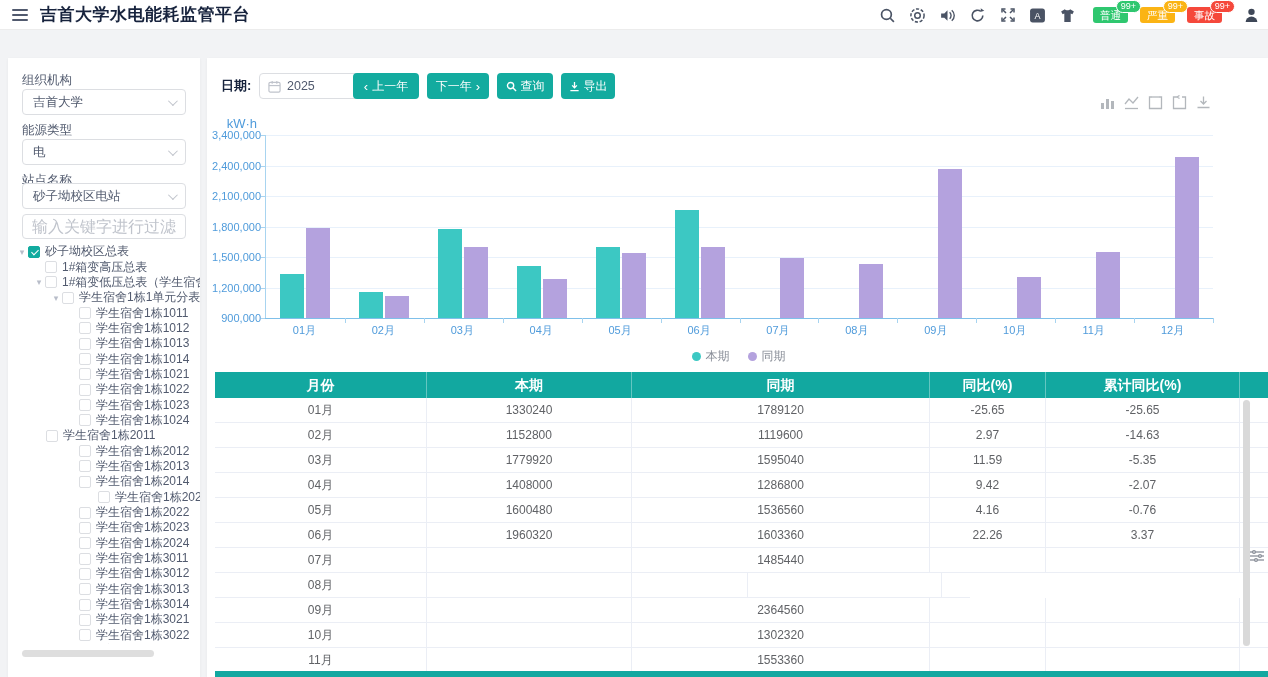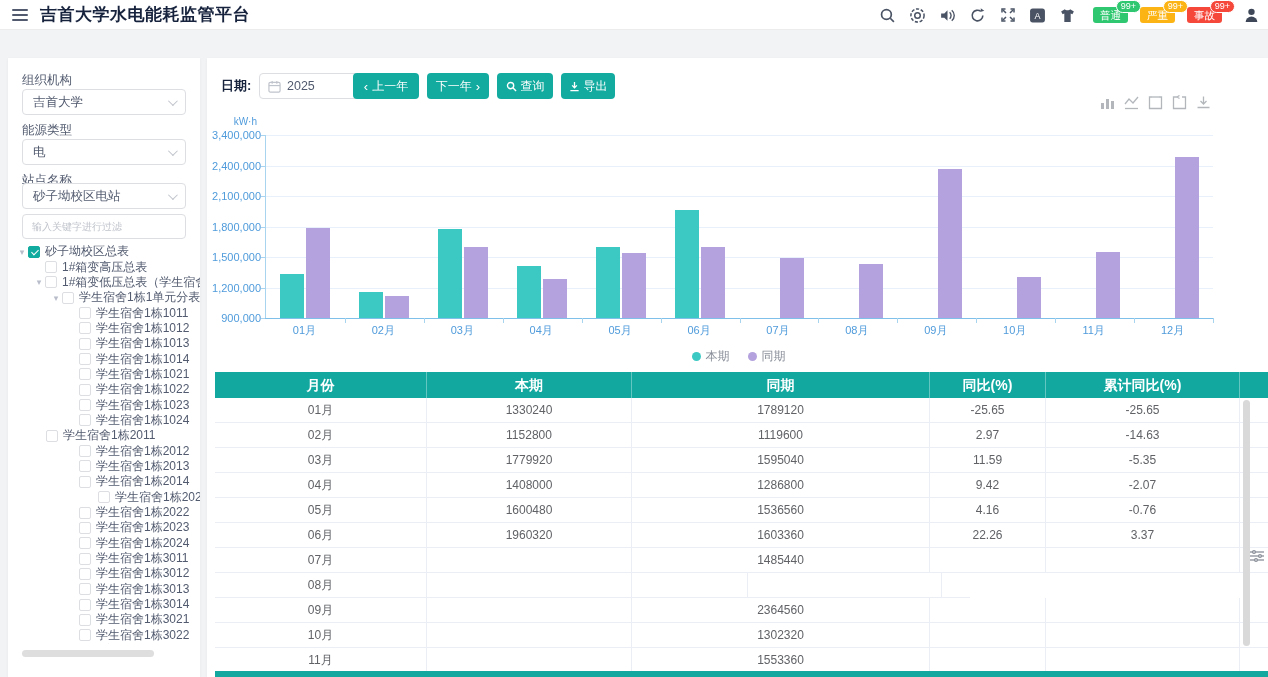--- a/index.html
+++ b/index.html
@@ -37,21 +37,21 @@
 
   
   .s-label { position:absolute; left:14px; font-size:12.5px; color:#515a6e; }
   .select { position:absolute; left:14px; width:164px; height:26px; border:1px solid #dcdee2;
     border-radius:4px; display:flex; align-items:center; padding:0 10px; font-size:12.5px;
     color:#515a6e; cursor:pointer; background:#fff; }
   .select .val { flex:1; white-space:nowrap; overflow:hidden; }
   .sel-caret { width:7px; height:7px; border-right:1.4px solid #c0c4cc; border-bottom:1.4px solid #c0c4cc;
     transform:rotate(45deg) translateY(-2px); }
   .filter { position:absolute; left:14px; top:156px; width:164px; height:25px; border:1px solid #dcdee2;
-    border-radius:4px; padding:0 9px; font-size:10px; color:#515a6e; outline:none;
+    border-radius:4px; padding:0 9px; font-size:16px; color:#515a6e; outline:none;
     font-family:"Liberation Sans","DejaVu Sans",sans-serif; }
   .filter::placeholder { color:#c0c4cc; }
   #tree { position:absolute; left:0; top:186px; width:192px; height:400px; overflow:hidden; }
   .tree-row { display:flex; align-items:center; height:15.35px; font-size:12px; color:#515a6e;
     white-space:nowrap; cursor:pointer; }
   .caret { width:12px; font-size:9px; color:#b8bdc9; text-align:center; flex:none; }
   .cb { width:12px; height:12px; border:1px solid #dcdee2; border-radius:2px; background:#fff;
     margin-right:5px; flex:none; position:relative; cursor:pointer; }
   .cb.checked { background:#12ab9f; border-color:#12ab9f; }
   .cb.checked:after { content:""; position:absolute; left:3.5px; top:1px; width:3px; height:6px;
@@ -68,21 +68,21 @@
     font-family:"Liberation Sans","DejaVu Sans",sans-serif; }
   .btn { position:absolute; top:15px; height:26px; background:#13ab9f; color:#fff; border:none;
     border-radius:4px; font-size:12px; display:flex; align-items:center; justify-content:center;
     gap:4px; cursor:pointer; font-family:"Liberation Sans","DejaVu Sans",sans-serif; }
   .btn .chev { font-size:13px; line-height:1; }
 
   
   .toolbox { position:absolute; top:37px; left:893px; display:flex; gap:9px; }
   .tbx { width:15px; height:15px; cursor:pointer; opacity:.75; }
   .chart { position:absolute; left:0; top:60px; width:1061px; height:256px; }
-  .unit { position:absolute; left:0; top:-2px; width:50px; text-align:right; font-size:10px; color:#4f9bdb; }
+  .unit { position:absolute; left:0; top:-2px; width:50px; text-align:right; font-size:13px; color:#4f9bdb; }
   #plot { position:absolute; left:58px; top:17px; width:947px; height:183px;
     border-left:1px solid #a8d4f0; }
   .gridline { position:absolute; left:0; width:947px; height:1px; background:#e8f1fb; }
   .axisline { position:absolute; left:-1px; bottom:-1px; width:949px; height:1px; background:#7fc0ea; }
   .ylab { position:absolute; width:54px; text-align:right; font-size:11px; color:#4f9bdb; }
   .ytick { position:absolute; left:-5px; width:5px; height:1px; background:#a8d4f0; }
   .xtick { position:absolute; bottom:-5px; width:1px; height:5px; background:#a8d4f0; }
   .xlab { position:absolute; top:205px; font-size:11px; color:#4f9bdb; text-align:center; }
   .bar { position:absolute; bottom:0; width:24px; }
   #legend { position:absolute; left:58px; top:230px; width:947px; display:flex;

